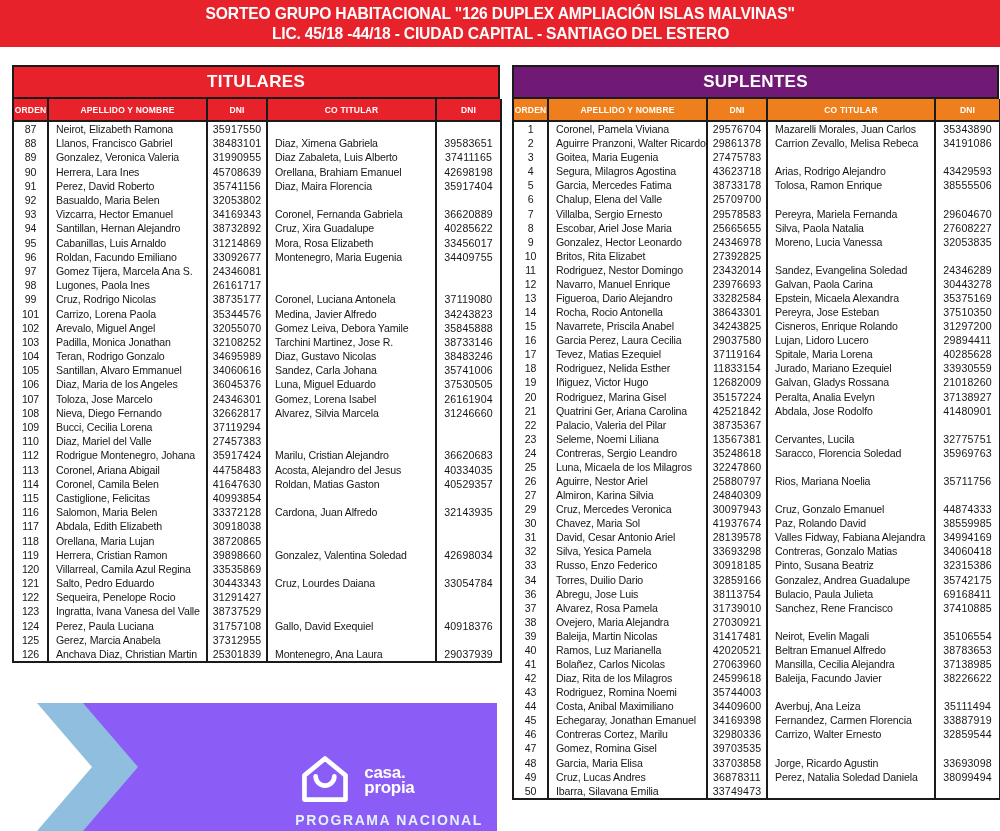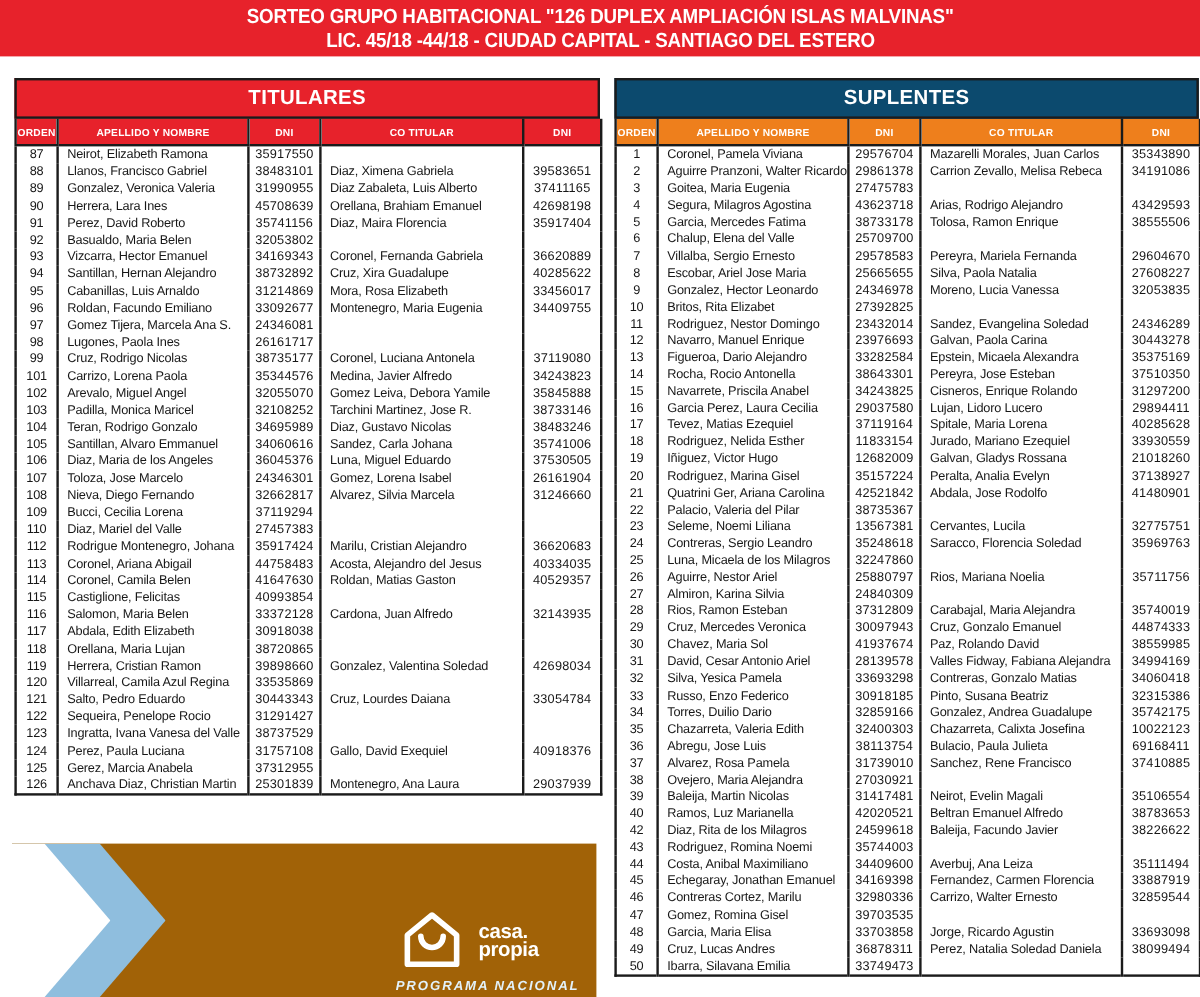--- a/index.html
+++ b/index.html
@@ -20,21 +20,21 @@
   
   .tbl { position:absolute; top:65px; }
   .tbl-titulares { left:12px; width:488px; }
   .tbl-suplentes { left:512px; width:487px; }
   .band {
     height:30px; border:2px solid #1b1b1b; color:#fff; font-weight:bold;
     font-size:17px; display:flex; align-items:center; justify-content:center;
     letter-spacing:.3px;
   }
   .tbl-titulares .band { background:#e7222b; }
-  .tbl-suplentes .band { background:#0c4a6e; }
+  .tbl-suplentes .band { background:#701a75; }
   table { width:100%; border-collapse:collapse; table-layout:fixed;
     border:2px solid #1b1b1b; border-top:none; }
   th {
     height:21px; font-size:8.5px; font-weight:bold; color:#fff; 
     border-left:2px solid #1b1b1b; border-bottom:2px solid #1b1b1b; padding:0;
     letter-spacing:.2px; overflow:hidden; white-space:nowrap;
   }
   th:first-child { border-left:none; }
   .tbl-titulares th { background:#e7222b; }
   .tbl-suplentes th { background:#ee7f1c; }
@@ -44,38 +44,38 @@
   }
   td:first-child { border-left:none; }
   .tbl-titulares td { height:14.2px; }
   .tbl-suplentes td { height:14.08px; }
   td.c0 { text-align:center; }
   td.c1, td.c3 { text-align:left; padding-left:7px; }
   td.c2, td.c4 { text-align:center; letter-spacing:.2px; }
   
   .banner {
     position:absolute; left:10px; top:703px; width:487px; height:128px;
-    background:#a16207; overflow:hidden;
+    background:#8b5cf6; overflow:hidden;
   }
   .chev-light {
     position:absolute; left:0; top:0; width:135px; height:100%;
     background:#8fbede;
     clip-path:polygon(0 0, 73px 0, 128px 50%, 73px 100%, 0 100%);
   }
   .chev-white {
     position:absolute; left:0; top:0; width:95px; height:100%;
     background:#ffffff;
     clip-path:polygon(0 0, 27px 0, 82px 50%, 27px 100%, 0 100%);
   }
   .logo { position:absolute; right:14px; bottom:3px; color:#fff; text-align:center; }
   .logo-row { display:flex; align-items:center; justify-content:flex-start; gap:9px; }
   .logo-text { text-align:left; font-weight:bold; font-size:17px; line-height:15px;
     letter-spacing:-0.3px; }
-  .program { margin-top:4px; font-size:11px; font-weight:bold; letter-spacing:1.6px;
-    color:#e3f2fa; white-space:nowrap;font-style:italic; }
+  .program { margin-top:4px; font-size:14px; font-weight:bold; letter-spacing:1.6px;
+    color:#e3f2fa; white-space:nowrap; }
 </style>
 </head>
 <body>
 
 <div class="page">
 
   <div class="top-banner">
     <div class="line">SORTEO GRUPO HABITACIONAL "126 DUPLEX AMPLIACIÓN ISLAS MALVINAS"</div>
     <div class="line">LIC.  45/18 -44/18 - CIUDAD CAPITAL - SANTIAGO DEL ESTERO</div>
   </div>
@@ -200,21 +200,21 @@
           </tr>
           <tr>
             <td class="c0">102</td>
             <td class="c1">Arevalo, Miguel Angel</td>
             <td class="c2">32055070</td>
             <td class="c3">Gomez Leiva, Debora Yamile</td>
             <td class="c4">35845888</td>
           </tr>
           <tr>
             <td class="c0">103</td>
-            <td class="c1">Padilla, Monica Maricel</td>
+            <td class="c1">Padilla, Monica Jonathan</td>
             <td class="c2">32108252</td>
             <td class="c3">Tarchini Martinez, Jose R.</td>
             <td class="c4">38733146</td>
           </tr>
           <tr>
             <td class="c0">104</td>
             <td class="c1">Teran, Rodrigo Gonzalo</td>
             <td class="c2">34695989</td>
             <td class="c3">Diaz, Gustavo Nicolas</td>
             <td class="c4">38483246</td>
@@ -573,27 +573,20 @@
             <td class="c4">35711756</td>
           </tr>
           <tr>
             <td class="c0">27</td>
             <td class="c1">Almiron, Karina Silvia</td>
             <td class="c2">24840309</td>
             <td class="c3"></td>
             <td class="c4"></td>
           </tr>
           <tr>
-            <td class="c0">28</td>
-            <td class="c1">Rios, Ramon Esteban</td>
-            <td class="c2">37312809</td>
-            <td class="c3">Carabajal, Maria Alejandra</td>
-            <td class="c4">35740019</td>
-          </tr>
-          <tr>
             <td class="c0">29</td>
             <td class="c1">Cruz, Mercedes Veronica</td>
             <td class="c2">30097943</td>
             <td class="c3">Cruz, Gonzalo Emanuel</td>
             <td class="c4">44874333</td>
           </tr>
           <tr>
             <td class="c0">30</td>
             <td class="c1">Chavez, Maria Sol</td>
             <td class="c2">41937674</td>
@@ -622,27 +615,20 @@
             <td class="c4">32315386</td>
           </tr>
           <tr>
             <td class="c0">34</td>
             <td class="c1">Torres, Duilio Dario</td>
             <td class="c2">32859166</td>
             <td class="c3">Gonzalez, Andrea Guadalupe</td>
             <td class="c4">35742175</td>
           </tr>
           <tr>
-            <td class="c0">35</td>
-            <td class="c1">Chazarreta, Valeria Edith</td>
-            <td class="c2">32400303</td>
-            <td class="c3">Chazarreta, Calixta Josefina</td>
-            <td class="c4">10022123</td>
-          </tr>
-          <tr>
             <td class="c0">36</td>
             <td class="c1">Abregu, Jose Luis</td>
             <td class="c2">38113754</td>
             <td class="c3">Bulacio, Paula Julieta</td>
             <td class="c4">69168411</td>
           </tr>
           <tr>
             <td class="c0">37</td>
             <td class="c1">Alvarez, Rosa Pamela</td>
             <td class="c2">31739010</td>
@@ -662,20 +648,27 @@
             <td class="c2">31417481</td>
             <td class="c3">Neirot, Evelin Magali</td>
             <td class="c4">35106554</td>
           </tr>
           <tr>
             <td class="c0">40</td>
             <td class="c1">Ramos, Luz Marianella</td>
             <td class="c2">42020521</td>
             <td class="c3">Beltran Emanuel Alfredo</td>
             <td class="c4">38783653</td>
+          </tr>
+          <tr>
+            <td class="c0">41</td>
+            <td class="c1">Bolañez, Carlos Nicolas</td>
+            <td class="c2">27063960</td>
+            <td class="c3">Mansilla, Cecilia Alejandra</td>
+            <td class="c4">37138985</td>
           </tr>
           <tr>
             <td class="c0">42</td>
             <td class="c1">Diaz, Rita de los Milagros</td>
             <td class="c2">24599618</td>
             <td class="c3">Baleija, Facundo Javier</td>
             <td class="c4">38226622</td>
           </tr>
           <tr>
             <td class="c0">43</td>

